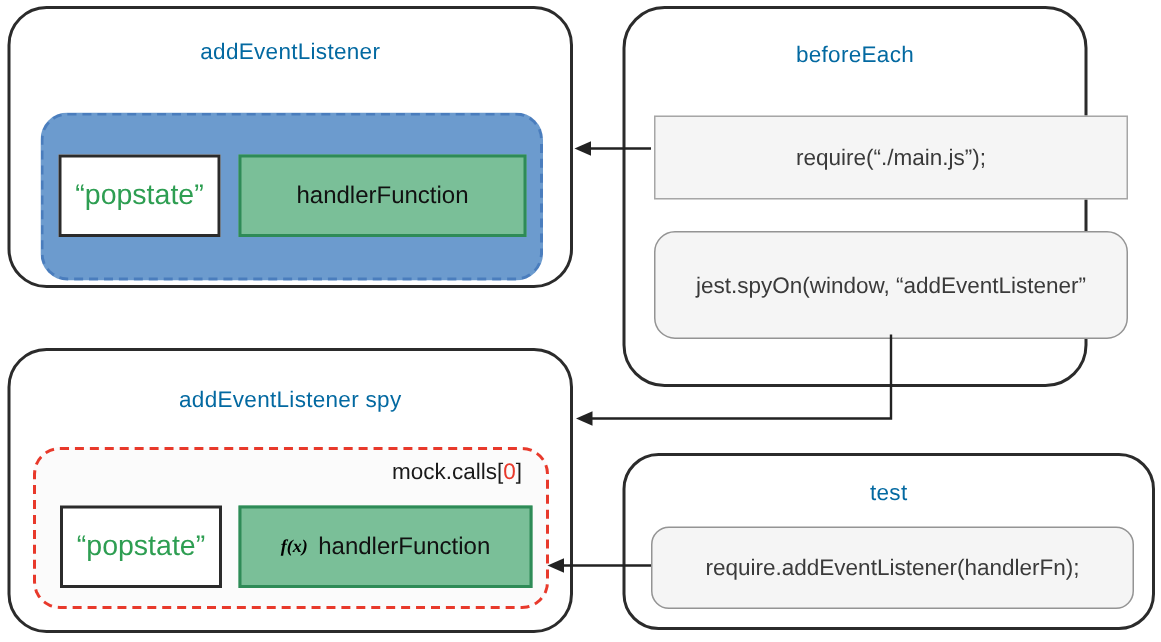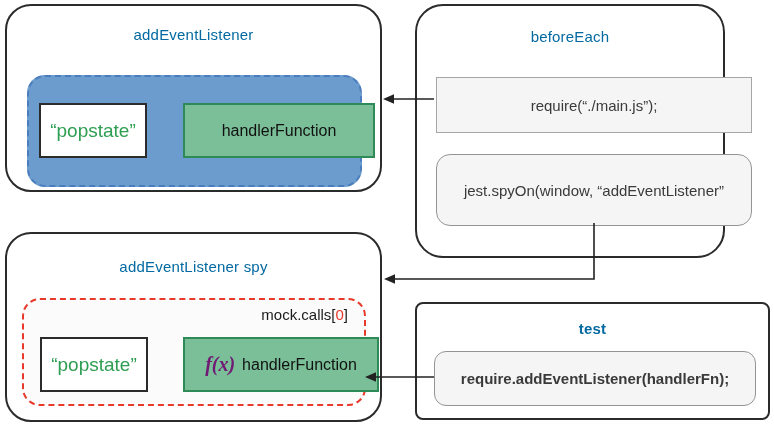--- a/index.html
+++ b/index.html
@@ -28,21 +28,21 @@
     width: 100%;
     text-align: center;
     font-size: 15px;
     color: #0369a1;
     letter-spacing: 0.2px;
   }
 
   #box-ael  { left: 5px;   top: 4px;   width: 377px; height: 188px; border-radius: 26px; }
   #box-bef  { left: 415px; top: 4px;   width: 310px; height: 254px; border-radius: 28px; }
   #box-spy  { left: 5px;   top: 232px; width: 377px; height: 190px; border-radius: 26px; }
-  #box-test { left: 415px; top: 302px; width: 355px; height: 118px; border-radius: 8px; font-weight: bold; }
+  #box-test { left: 415px; top: 302px; width: 355px; height: 118px; border-radius: 24px; }
 
   
   .blue-box {
     position: absolute;
     left: 20px; top: 69px;
     width: 335px; height: 112px;
     background: #6c9bce;
     border: 2px dashed #4a7dbd;
     border-radius: 18px;
   }
@@ -77,32 +77,31 @@
   }
   .arg-green {
     position: absolute;
     height: 55px;
     background: #7abf98;
     border: 2px solid #2e8b57;
     display: flex; align-items: center; justify-content: center;
     font-size: 16px;
     color: #111;
     gap: 7px;
-    margin-left: 24px;
   }
   .blue-box .arg-white { left: 10px; top: 26px; }
   .blue-box .arg-green { left: 130px; top: 26px; width: 192px; }
   .red-box  .arg-white { left: 16px; top: 37px; }
   .red-box  .arg-green { left: 135px; top: 37px; width: 196px; }
   .fx {
     font-family: "Liberation Serif", serif;
     font-style: italic;
     font-weight: bold;
-    font-size: 20px;
-    color: #701a75;
+    font-size: 12px;
+    color: #000000;
   }
 
   
   .code-chip {
     position: absolute;
     background: #f5f5f5;
     display: flex; align-items: center; justify-content: center;
     font-size: 15px;
     color: #3a3a3a;
   }

